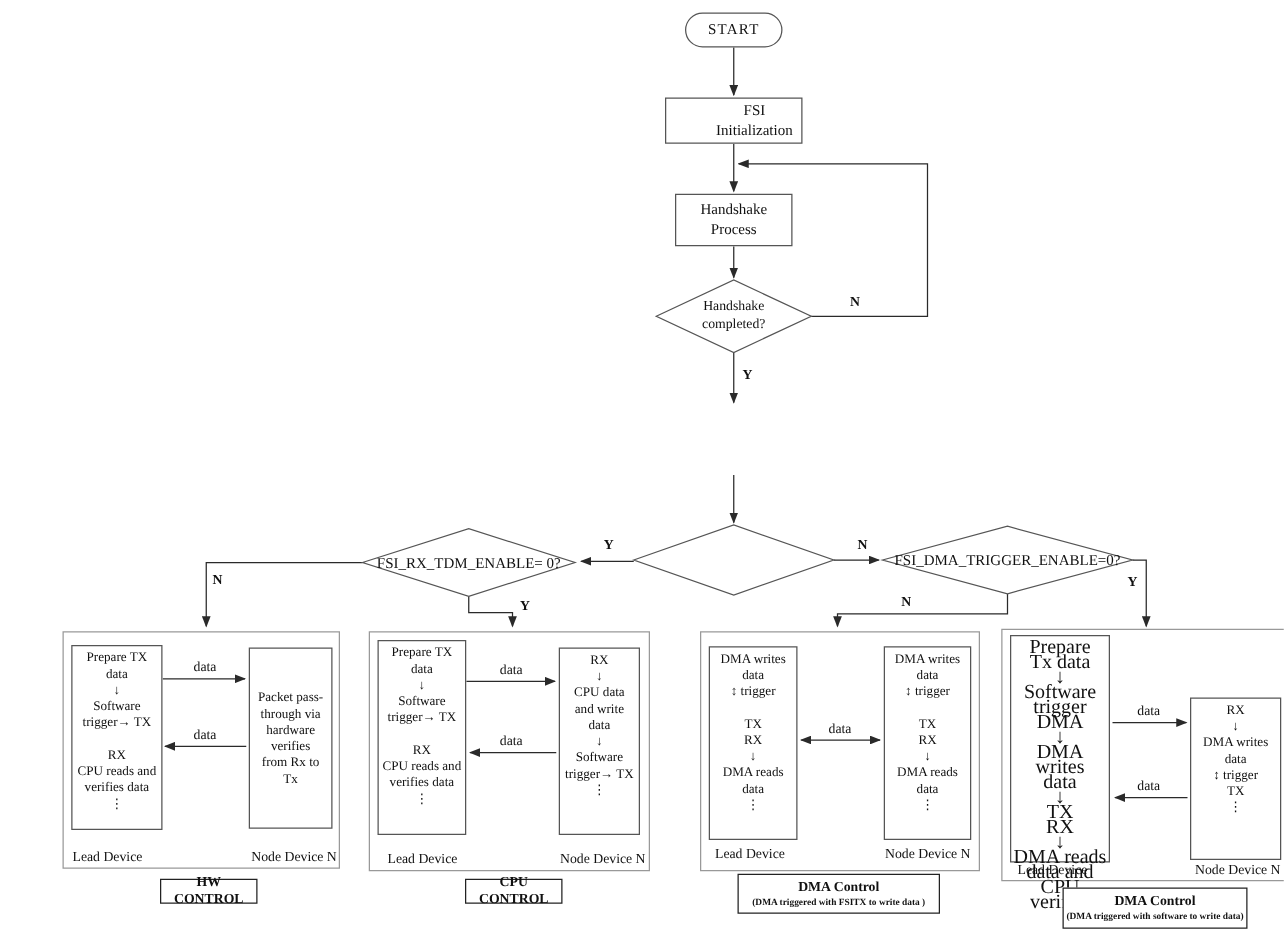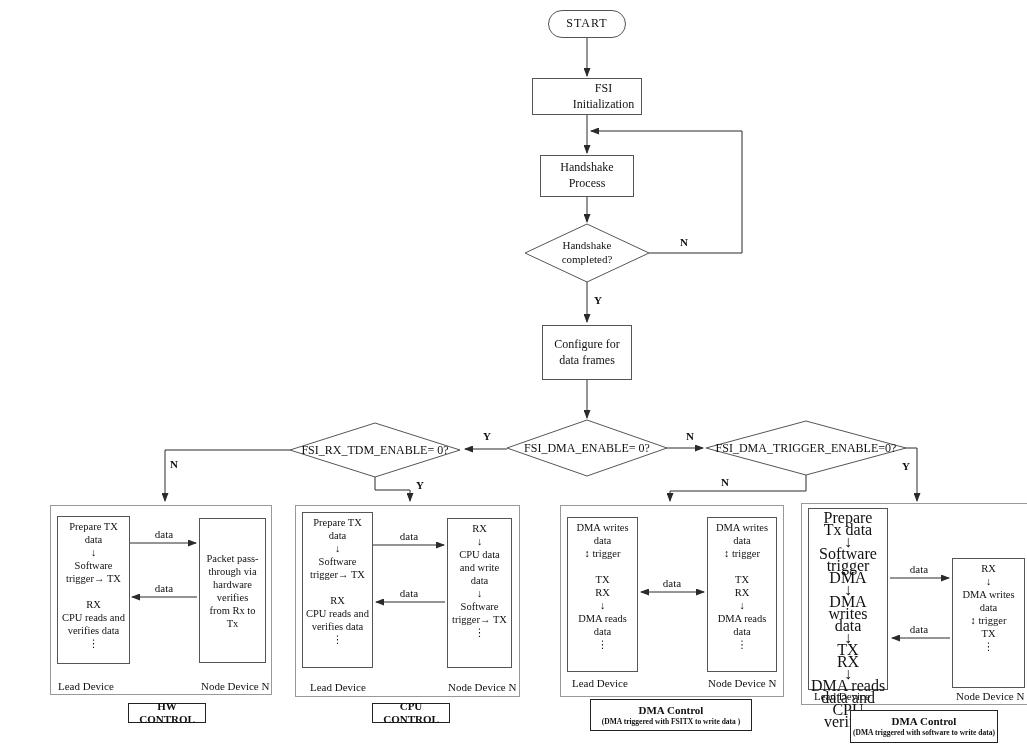--- a/index.html
+++ b/index.html
@@ -81,24 +81,21 @@
   <div class="flowbox terminator" style="left:528px; top:10px; width:78px; height:28px;">START</div>
 
   <div class="flowbox" style="left:512px; top:78px; width:110px; height:37px;padding-left:33px;">FSI Initialization</div>
 
   <div class="flowbox" style="left:520px; top:155px; width:94px; height:42px;">Handshake
 Process</div>
 
   <div class="diamond-label dl-big" style="left:507px; top:228px; width:120px; height:50px;">Handshake
 completed?</div>
 
-  <div class="flowbox" style="left:522px; top:325px; width:90px; height:55px;">Configure for
-data frames</div>
-
-  <div class="diamond-label" style="left:489px; top:434px; width:156px; height:28px;">FSI_DMA_ENABLE= 0?</div>
+
 
   <div class="diamond-label" style="left:274px; top:437px; width:162px; height:26px;">FSI_RX_TDM_ENABLE= 0?</div>
 
   <div class="diamond-label" style="left:688px; top:435px; width:196px; height:26px;">FSI_DMA_TRIGGER_ENABLE=0?</div>
 
   <div class="branch-label" style="left:660px; top:236px;">N</div>
   <div class="branch-label" style="left:574px; top:294px;">Y</div>
   <div class="branch-label" style="left:463px; top:430px;">Y</div>
   <div class="branch-label" style="left:666px; top:430px;">N</div>
   <div class="branch-label" style="left:150px; top:458px;">N</div>

